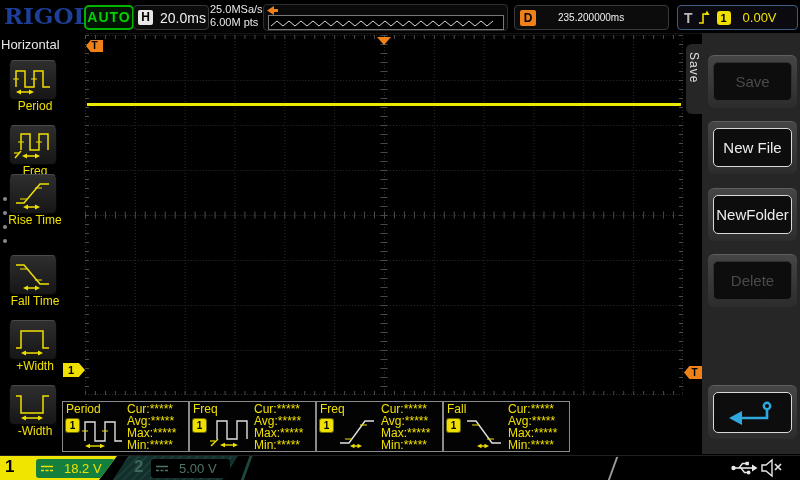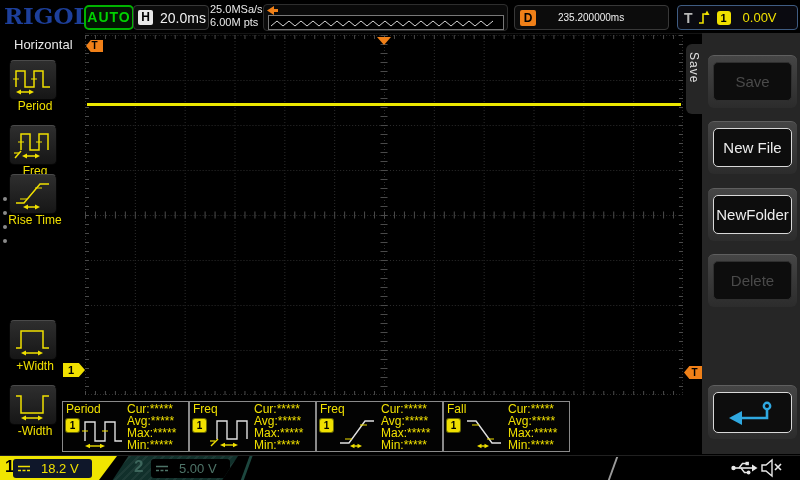--- a/index.html
+++ b/index.html
@@ -31,21 +31,21 @@
   .dval{color:#f0f0f0;font-size:10px;margin-left:22px;}
   .tbox{position:absolute;left:677px;top:5px;width:119px;height:23px;background:#0a0a10;
         border:1px solid #3f5c82;border-radius:4px;display:flex;align-items:center;}
   .tletter{color:#b8b8b8;font-weight:bold;font-size:14px;margin-left:6px;}
   .tchan{display:inline-block;width:14px;height:14px;margin-left:6px;background:#f0e000;color:#000;
         font-weight:bold;font-size:11px;text-align:center;line-height:14px;border-radius:3px;}
   .tlevel{color:#f0e000;font-size:13px;margin-left:12px;}
 
   
   .leftbar{position:absolute;left:0;top:33px;width:85px;height:422px;background:#000;}
-  .lb-title{position:absolute;left:14px;top:4px;color:#e8e8e8;font-size:13px;}
+  .lb-title{position:absolute;left:1px;top:4px;color:#e8e8e8;font-size:13px;}
   .lb-item{position:absolute;left:0;width:85px;height:62px;}
   .lb-btn{position:absolute;left:9px;top:0;width:46px;height:38px;border-radius:5px;
         background:linear-gradient(#2e2e2e,#161616);border:1px solid #060606;border-top-color:#4a4a4a;}
   .lb-btn svg{position:absolute;left:3px;top:2px;}
   .lb-label{position:absolute;left:0;top:39px;width:70px;text-align:center;color:#f0e000;font-size:12px;}
   .dot{position:absolute;left:3px;width:4px;height:4px;border-radius:50%;background:#8a8a8a;}
 
   
   .gridwrap{position:absolute;left:85px;top:35px;width:598px;height:360px;}
   .trig-pos-flag{position:absolute;left:86px;top:40px;width:17px;height:12px;background:#f08018;
@@ -80,21 +80,21 @@
         font-weight:bold;font-size:10px;text-align:center;line-height:13px;border-radius:2px;
         box-shadow:0 0 0 1px #6a6a00;}
   .mb-icon{position:absolute;left:19px;top:13px;}
   .mb-stats{position:absolute;left:64px;top:1px;color:#f0e000;font-size:12px;line-height:12px;white-space:nowrap;}
 
   
   .statusbar{position:absolute;left:0;top:455px;width:800px;height:25px;background:#000;border-top:1px solid #202020;}
   .ch1{position:absolute;left:0;top:0;width:117px;height:25px;background:#f0e500;
         clip-path:polygon(0 0,100% 0,84% 100%,0 100%);}
   .ch1-num{position:absolute;left:5px;top:1px;color:#000;font-weight:bold;font-size:17px;}
-  .ch-inset{position:absolute;left:13px;top:3px;width:79px;height:19px;background:#0f172a;border-radius:3px;
+  .ch-inset{position:absolute;left:36px;top:3px;width:79px;height:19px;background:#15803d;border-radius:3px;
         display:flex;align-items:center;}
   .ch-inset .val{font-size:13px;margin-left:10px;}
   .ch1 .val{color:#f0e000;}
   .ch2{position:absolute;left:112px;top:0;width:126px;height:25px;background:#11302b;
         background-image:repeating-linear-gradient(135deg,rgba(255,255,255,0.05) 0 2px,transparent 2px 6px);
         clip-path:polygon(13% 0,100% 0,87% 100%,0 100%);}
   .ch2-num{position:absolute;left:22px;top:1px;color:#3d665c;font-weight:bold;font-size:17px;}
   .ch2 .ch-inset{left:39px;background:#000;}
   .ch2 .val{color:#4e7468;}
   .div-teal{position:absolute;left:245px;top:0;width:3px;height:25px;background:#1d473f;transform:skewX(-20deg);}
@@ -178,20 +178,32 @@
           <path d="M3 26 H11 L27 7 H36" fill="none" stroke="#f0e000" stroke-width="1.5"></path>
           <path d="M7 22 h7 M22 11 h7" stroke="#f0e000" stroke-width="1.2"></path>
           <path d="M13 30 H24" stroke="#f0e000" stroke-width="1.5"></path>
           <polygon points="10,30 15,27.5 15,32.5" fill="#f0e000"></polygon>
           <polygon points="27,30 22,27.5 22,32.5" fill="#f0e000"></polygon>
         </svg>
       </div>
       <div class="lb-label">Rise Time</div>
     </div>
 
+    <div class="lb-item" style="top:222px;">
+      <div class="lb-btn">
+        <svg width="40" height="34" viewBox="0 0 40 34">
+          <path d="M3 7 H11 L27 26 H36" fill="none" stroke="#f0e000" stroke-width="1.5"></path>
+          <path d="M7 11 h7 M22 22 h7" stroke="#f0e000" stroke-width="1.2"></path>
+          <path d="M13 30 H24" stroke="#f0e000" stroke-width="1.5"></path>
+          <polygon points="10,30 15,27.5 15,32.5" fill="#f0e000"></polygon>
+          <polygon points="27,30 22,27.5 22,32.5" fill="#f0e000"></polygon>
+        </svg>
+      </div>
+      <div class="lb-label">Fall Time</div>
+    </div>
 
     <div class="lb-item" style="top:287px;">
       <div class="lb-btn">
         <svg width="40" height="34" viewBox="0 0 40 34">
           <path d="M3 25 H8 V8 H30 V25 H36" fill="none" stroke="#f0e000" stroke-width="1.5"></path>
           <path d="M11 30 H27" stroke="#f0e000" stroke-width="1.5"></path>
           <polygon points="8,30 13,27.5 13,32.5" fill="#f0e000"></polygon>
           <polygon points="30,30 25,27.5 25,32.5" fill="#f0e000"></polygon>
         </svg>
       </div>

